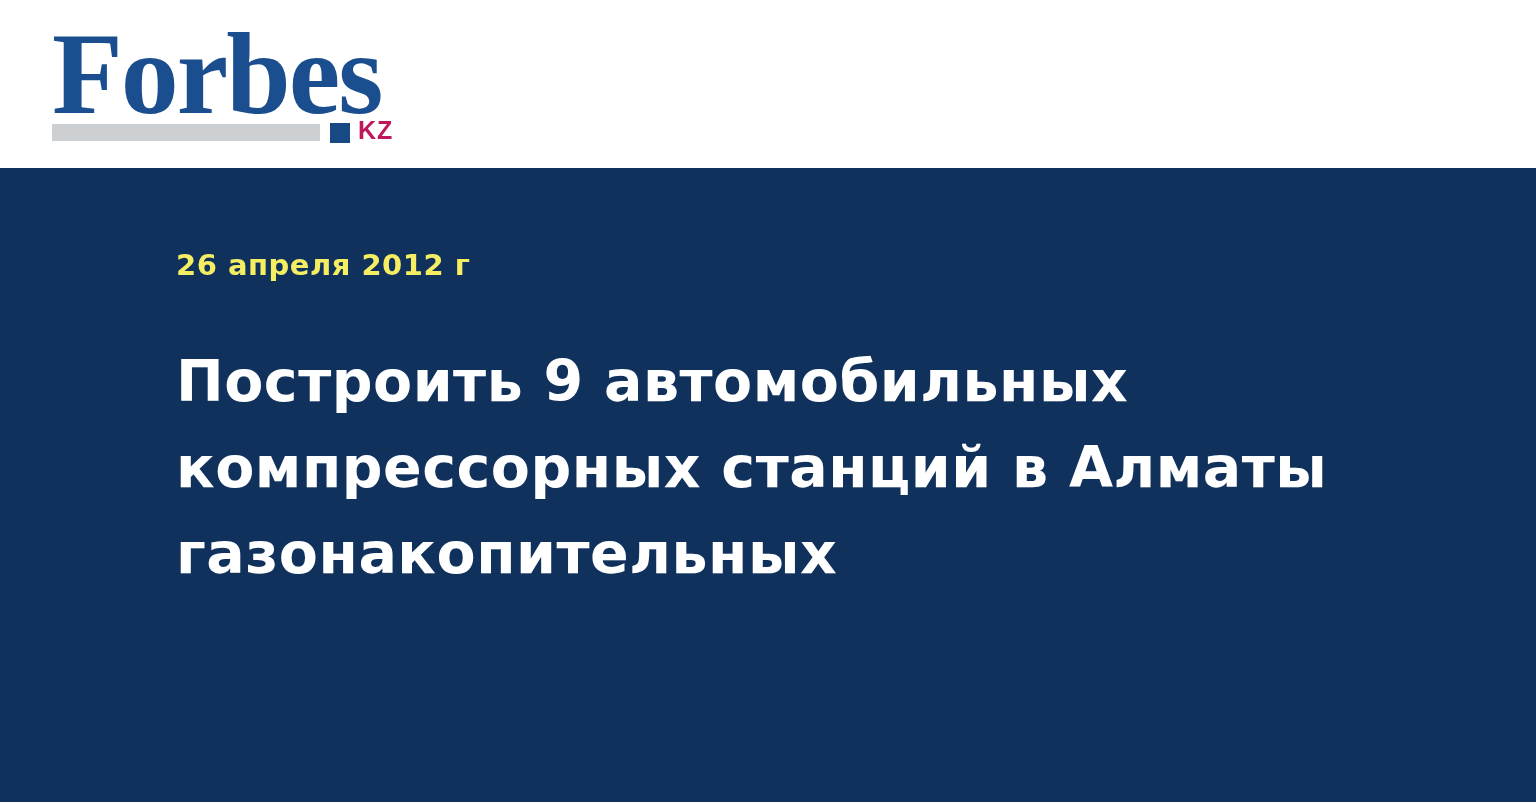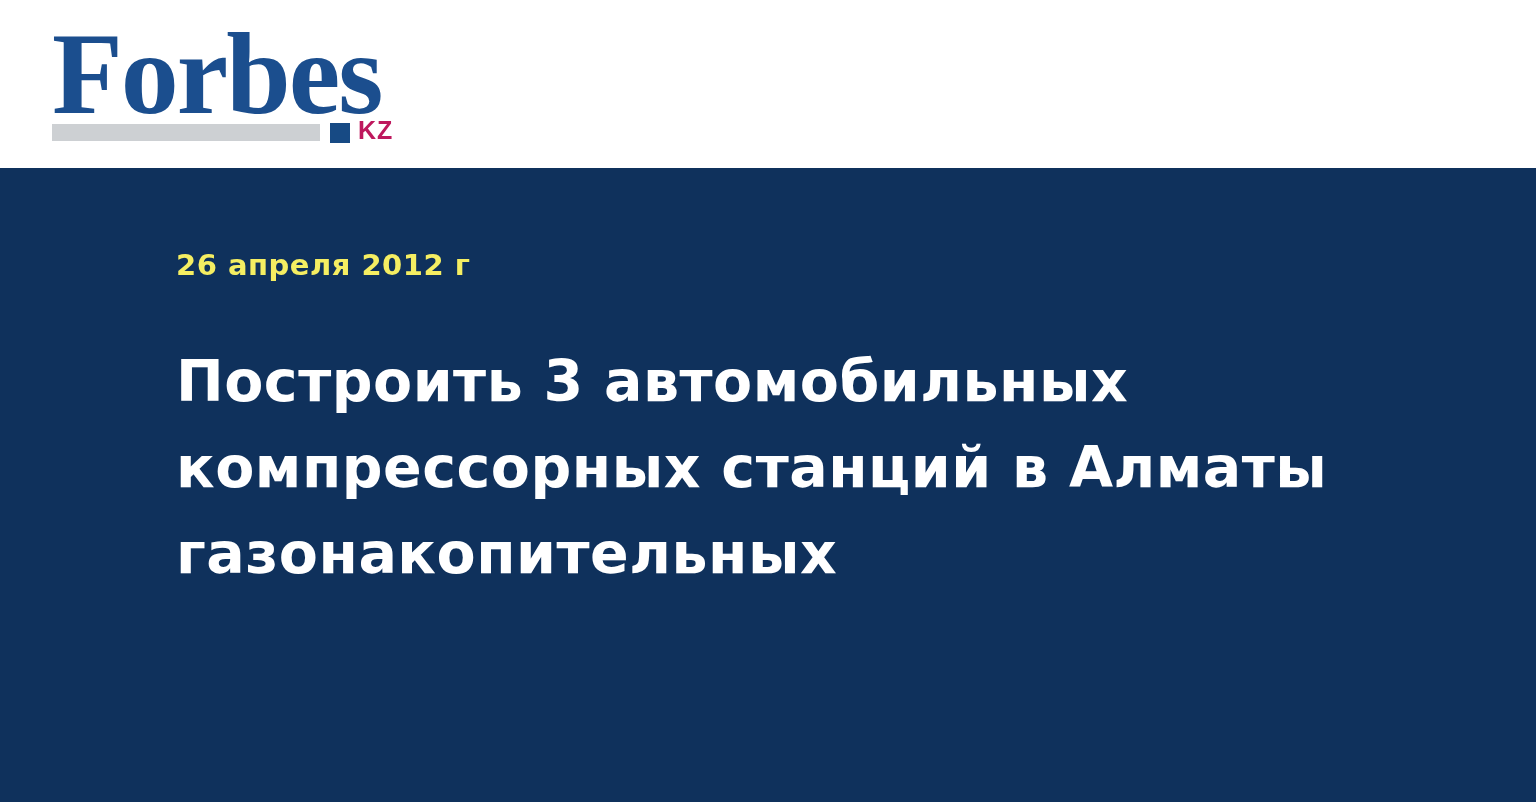--- a/index.html
+++ b/index.html
@@ -149,21 +149,21 @@
       <div class="logo-kz">KZ</div>
     </div>
   </header>
 
   <section class="article-hero">
     <div class="article-inner">
 
       <div class="article-date">26 апреля 2012 г</div>
 
       <h1 class="article-title">
-        <span class="tline">Построить 3 автомобильных</span>
+        <span class="tline">Построить 9 автомобильных</span>
         <span class="tline">компрессорных станций в Алматы</span>
         <span class="tline">газонакопительных</span>
       </h1>
 
     </div>
   </section>
 
 </div>
 
 </body></html>

